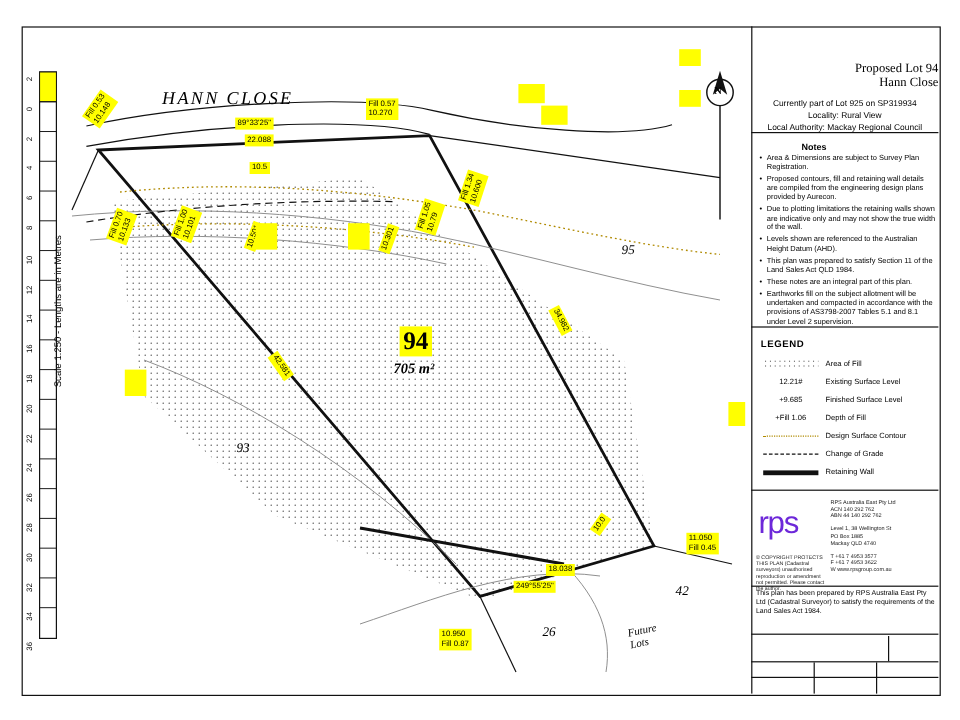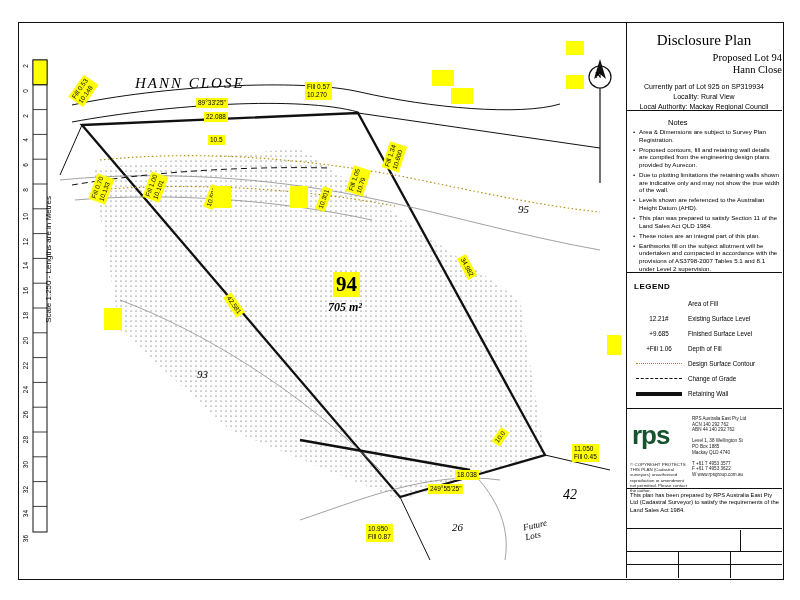--- a/index.html
+++ b/index.html
@@ -13,38 +13,38 @@
   .vline{position:absolute;top:22px;height:556px;width:0;border-left:1.5px solid #111;}
 
   
   .panel{position:absolute;left:626px;top:22px;width:156px;height:556px;}
   .panel .cell{position:absolute;left:0;width:156px;box-sizing:border-box;}
   .hr{position:absolute;left:626px;width:156px;height:0;border-top:1.2px solid #111;}
 
   .title-main{font-family:"Liberation Serif", serif;font-size:15px;text-align:center;}
   .title-sub{font-family:"Liberation Serif", serif;font-size:10.5px;text-align:right;}
   .tb-line{font-size:7px;text-align:center;line-height:10px;}
-  .notes-h{font-size:7.5px;font-weight:normal;padding-left:38px;}
+  .notes-h{font-size:7.5px;font-weight:bold;padding-left:38px;}
   .notes ul{margin:2px 0 0 9px;padding:0;}
   .notes li{font-size:6.2px;line-height:7.6px;margin-bottom:2.5px;list-style:none;position:relative;}
   .notes li:before{content:"\2022";position:absolute;left:-6px;top:0;}
   .legend-h{font-size:8px;font-weight:bold;letter-spacing:.5px;}
   .leg-row{display:flex;align-items:center;height:15px;font-size:6.3px;}
   .leg-key{width:58px;flex:none;display:flex;align-items:center;justify-content:center;}
   .leg-txt{flex:1;}
 
   .dotfill{width:46px;height:9px;
      background-image:radial-gradient(#333 0.6px, transparent 0.7px);
      background-size:4px 4px;}
   .dashline{width:46px;height:0;border-top:1px dashed #111;}
   .dotline{width:46px;height:0;border-top:1.2px dotted #b08a00;}
   .thickline{width:46px;height:0;border-top:3px solid #111;border-bottom:1px solid #111;}
 
   
-  .rps{font-family:"Liberation Sans", sans-serif;font-weight:bold;font-size:26px;color:#14532d;letter-spacing:-1px;}
+  .rps{font-family:"Liberation Sans", sans-serif;font-weight:normal;font-size:26px;color:#6d28d9;letter-spacing:-1px;}
   .rps-small{font-size:4.6px;line-height:5.6px;color:#222;}
   .copy{font-size:4.4px;line-height:5.2px;color:#222;}
   .tbl{position:absolute;left:626px;width:156px;box-sizing:border-box;}
   .tbl .th{font-size:7px;text-align:center;}
   .tbl .td{font-size:8px;text-align:center;}
 
   
   .scalebar{position:absolute;left:33px;top:60px;width:14px;height:472px;}
   .snum{position:absolute;font-size:6.5px;writing-mode:vertical-rl;transform:rotate(180deg);}
   .scaletxt{position:absolute;left:44px;top:196px;font-size:8px;writing-mode:vertical-rl;transform:rotate(180deg);white-space:nowrap;}
@@ -148,21 +148,21 @@
     <path d="M300,440 L470,470" stroke="#111" stroke-width="2.6" fill="none"></path>
   </svg>
 
   <div class="hann" style="left:135px;top:75px;">HANN            CLOSE</div>
 
   <div class="lotnum" style="left:333px;top:272px;font-size:21px;background:#ffff00;padding:0 3px;">94</div>
   <div class="lotnum" style="left:328px;top:300px;font-size:12px;font-style:italic;">705 m²</div>
 
   <div class="txt" style="left:197px;top:368px;font-size:11px;font-family:'Liberation Serif',serif;font-style:italic;">93</div>
   <div class="txt" style="left:518px;top:203px;font-size:11px;font-family:'Liberation Serif',serif;font-style:italic;">95</div>
-  <div class="txt" style="left:563px;top:487px;font-size:14px;font-family:'Liberation Serif',serif;font-style:italic;">42</div>
+  <div class="txt" style="left:563px;top:487px;font-size:11px;font-family:'Liberation Serif',serif;font-style:italic;">42</div>
   <div class="txt" style="left:452px;top:521px;font-size:11px;font-family:'Liberation Serif',serif;font-style:italic;">26</div>
   <div class="txt" style="left:524px;top:520px;font-size:9px;font-family:'Liberation Serif',serif;font-style:italic;white-space:pre;transform:rotate(-12deg);">Future
 Lots</div>
 
   <div class="hl" style="left:196px;top:98px;">89°33'25"</div>
   <div class="hl" style="left:204px;top:112px;">22.088</div>
   <div class="hl" style="left:428px;top:484px;">249°55'25"</div>
   <div class="hl" style="left:455px;top:470px;">18.038</div>
   <div class="hl" style="left:222px;top:300px;transform:rotate(55deg);">42.581</div>
   <div class="hl" style="left:455px;top:262px;transform:rotate(62deg);">34.982</div>
@@ -202,21 +202,20 @@
     <svg width="40" height="130">
       <circle cx="20" cy="22" r="11" fill="#fff" stroke="#111" stroke-width="1.2"></circle>
       <polygon points="20,4 26,24 20,19 14,24" fill="#111"></polygon>
       <line x1="20" y1="33" x2="20" y2="128" stroke="#111" stroke-width="1.2"></line>
     </svg>
     <div style="position:absolute;left:15px;top:15px;font-size:9px;font-weight:bold;font-family:'Liberation Serif',serif;">N</div>
   </div>
 
   <div class="panel">
 
-    <div class="cell title-main" style="top:10px;">Disclosure Plan</div>
     <div class="cell title-sub" style="top:30px;">Proposed Lot 94</div>
     <div class="cell title-sub" style="top:42px;">Hann Close</div>
 
     <div class="cell tb-line" style="top:60px;">Currently part of Lot 925 on SP319934</div>
     <div class="cell tb-line" style="top:70px;">Locality: Rural View</div>
     <div class="cell tb-line" style="top:80px;">Local Authority: Mackay Regional Council</div>
 
     <div class="cell notes-h" style="top:96px;left:4px;">Notes</div>
     <div class="cell notes" style="top:104px;left:4px;width:150px;">
       <ul id="notes-ul">

